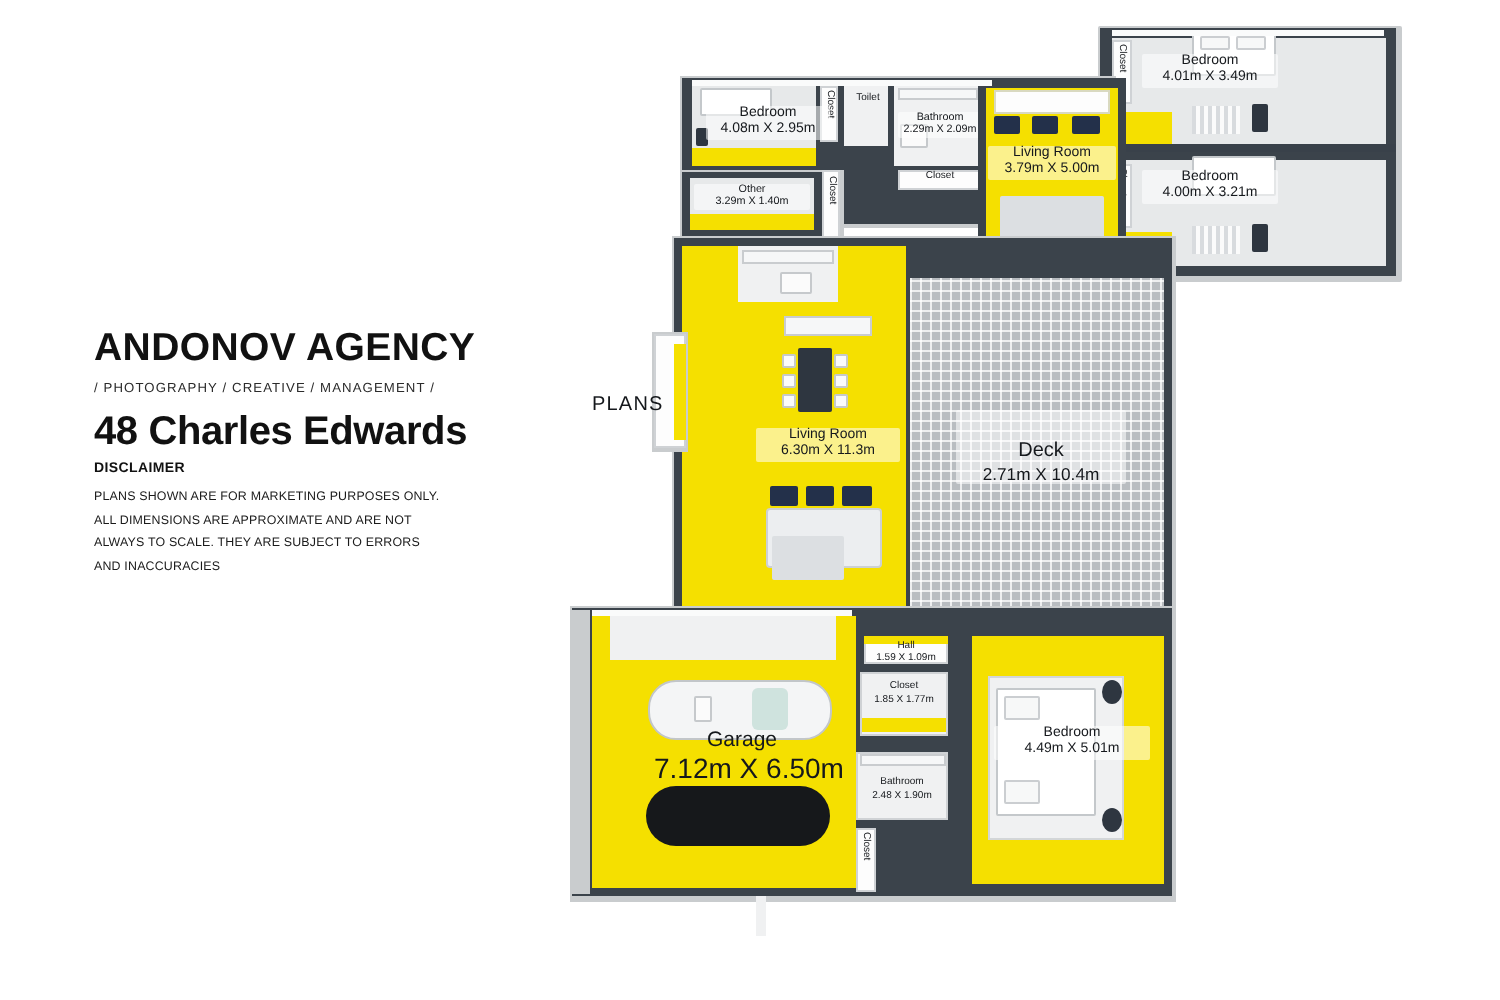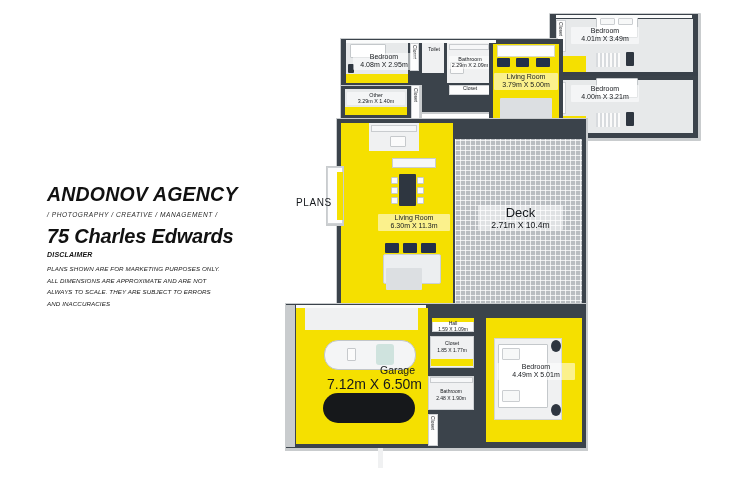--- a/index.html
+++ b/index.html
@@ -13,23 +13,22 @@
   }
   #page {
     position: relative;
     width: 750px; height: 500px;
     background: #ffffff;
   }
 
   
   #branding {
     position: absolute;
-    left: 47px; top: 184px;
+    left: 47px; top: 164px;
     width: 215px;
-    font-style: italic;
   }
   #agency-name {
     font-size: 19.5px;
     font-weight: 700;
     letter-spacing: 0.2px;
     color: #111111;
     line-height: 1.1;
     white-space: nowrap;
   }
   #agency-tagline {
@@ -104,23 +103,23 @@
     text-align: center;
     color: #15181c;
     line-height: 1.18;
     white-space: nowrap;
     background: rgba(255,255,255,0.55);
     padding: 0 2px;
     border-radius: 1px;
   }
   .lbl .nm { display: block; }
   .lbl .dm { display: block; }
-  .lbl-xl .nm { font-size: 10.5px; text-align: right; }
+  .lbl-xl .nm { font-size: 10.5px; }
   .lbl-xl .dm { font-size: 14px; }
-  .lbl-lg .nm { font-size: 13px; }
+  .lbl-lg .nm { font-size: 10px; margin-top: 15px; }
   .lbl-lg .dm { font-size: 8.6px; }
   .lbl-md .nm { font-size: 7px; }
   .lbl-md .dm { font-size: 7px; }
   .lbl-sm .nm { font-size: 5.4px; }
   .lbl-sm .dm { font-size: 5.4px; }
   .lbl-xs { font-size: 5px; }
 
   .lbl-plain { background: transparent; }
 
   
@@ -159,21 +158,21 @@
   .yellowstrip { position: absolute; background: #F5E000; }
 </style>
 </head>
 <body>
 
 <div id="page">
 
   <div id="branding">
     <div id="agency-name">ANDONOV AGENCY</div>
     <div id="agency-tagline">/ PHOTOGRAPHY / CREATIVE / MANAGEMENT /</div>
-    <div id="address-title">75 Charles Edwards</div>
+    <div id="address-title">48 Charles Edwards</div>
     <div id="disclaimer-heading">DISCLAIMER</div>
     <div id="disclaimer-lines">
       <div class="disclaimer-line">PLANS SHOWN ARE FOR MARKETING PURPOSES ONLY.</div>
       <div class="disclaimer-line">ALL DIMENSIONS ARE APPROXIMATE AND ARE NOT</div>
       <div class="disclaimer-line">ALWAYS TO SCALE. THEY ARE SUBJECT TO ERRORS</div>
       <div class="disclaimer-line">AND INACCURACIES</div>
     </div>
   </div>
 
   <div id="plan">

